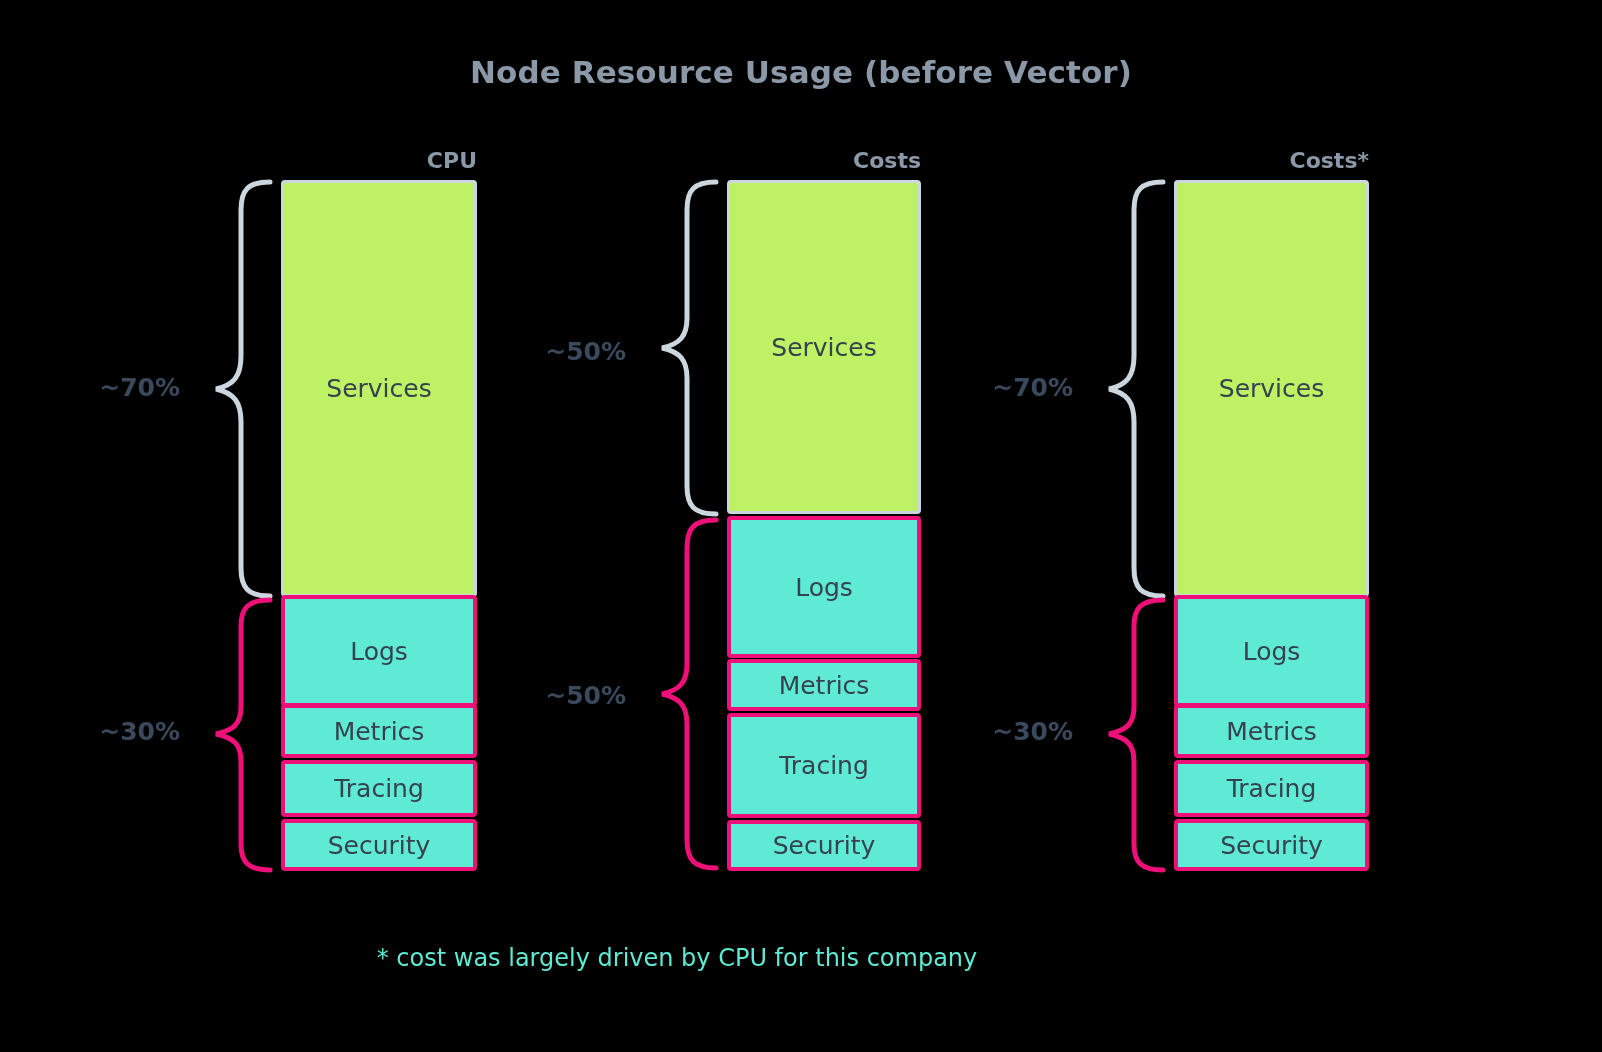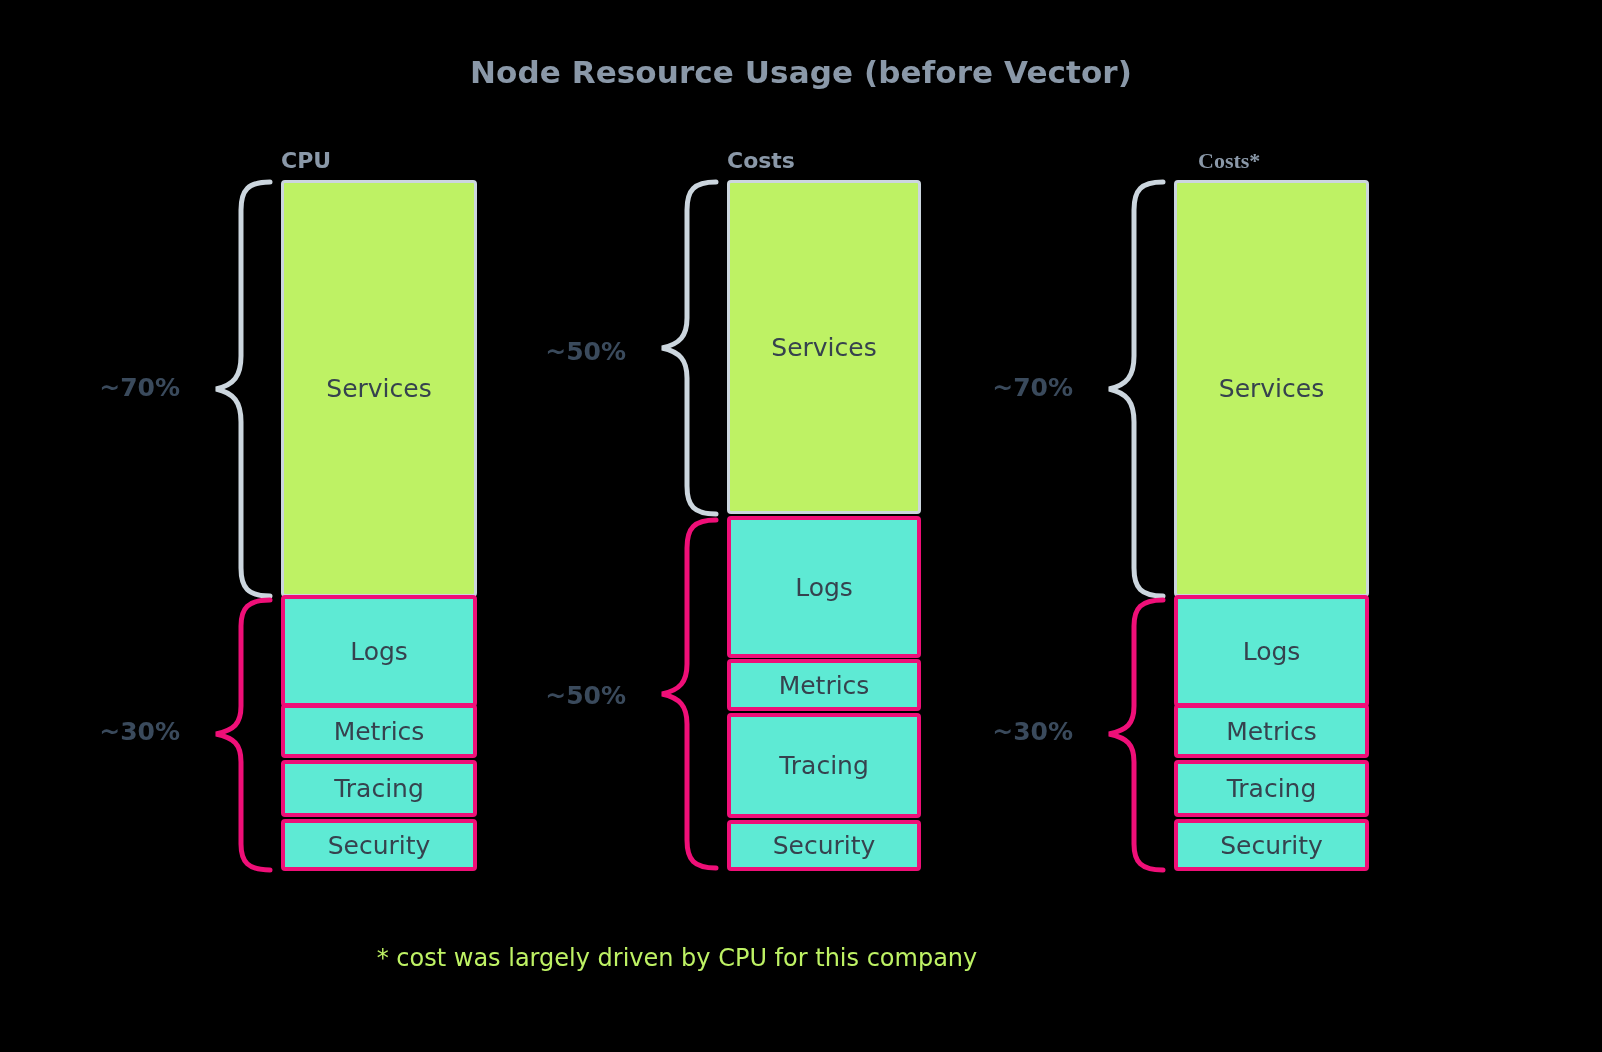--- a/index.html
+++ b/index.html
@@ -10,21 +10,21 @@
 
   
   .chart-title{
     position:absolute;top:54px;left:0;width:1602px;text-align:center;
     font-size:31px;font-weight:700;letter-spacing:.1px;color:#8a98a8;
   }
 
   
   .col-header{
     position:absolute;font-size:22px;font-weight:700;color:#8a98a8;
-    text-align:left;top:148px;
+    text-align:right;top:148px;
   }
 
   
   .bar{position:absolute;}
   .seg{
     position:absolute;box-sizing:border-box;
     display:flex;align-items:center;justify-content:center;
     font-size:25px;color:#36424e;border-radius:4px;
   }
   .seg-services{
@@ -39,33 +39,33 @@
     position:absolute;font-size:25px;font-weight:700;color:#3a4a5c;
     text-align:right;
   }
 
   
   .brace{position:absolute;}
 
   
   .footnote{
     position:absolute;top:944px;left:0;width:1354px;text-align:center;
-    font-size:24px;color:#bef264;
+    font-size:24px;color:#5eead4;
   }
 </style>
 </head>
 <body>
 
 <div class="stage">
 
   <div class="chart-title">Node Resource Usage (before Vector)</div>
 
   <div class="col-header" style="left:281px;width:196px;">CPU</div>
   <div class="col-header" style="left:727px;width:194px;">Costs</div>
-  <div class="col-header" style="left:1198px;width:195px;font-family:Liberation Serif, serif;">Costs*</div>
+  <div class="col-header" style="left:1174px;width:195px;">Costs*</div>
 
   <div class="bar">
     <div class="seg seg-services" style="left:281px;top:180px;width:196px;height:417px;">Services</div>
     <div class="seg seg-telemetry" style="left:281px;top:595px;width:196px;height:112px;">Logs</div>
     <div class="seg seg-telemetry" style="left:281px;top:704px;width:196px;height:54px;">Metrics</div>
     <div class="seg seg-telemetry" style="left:281px;top:760px;width:196px;height:57px;">Tracing</div>
     <div class="seg seg-telemetry" style="left:281px;top:819px;width:196px;height:52px;">Security</div>
   </div>
 
   <svg class="brace" style="left:196px;top:178px;width:80px;height:422px;" viewBox="0 0 80 422" fill="none">

